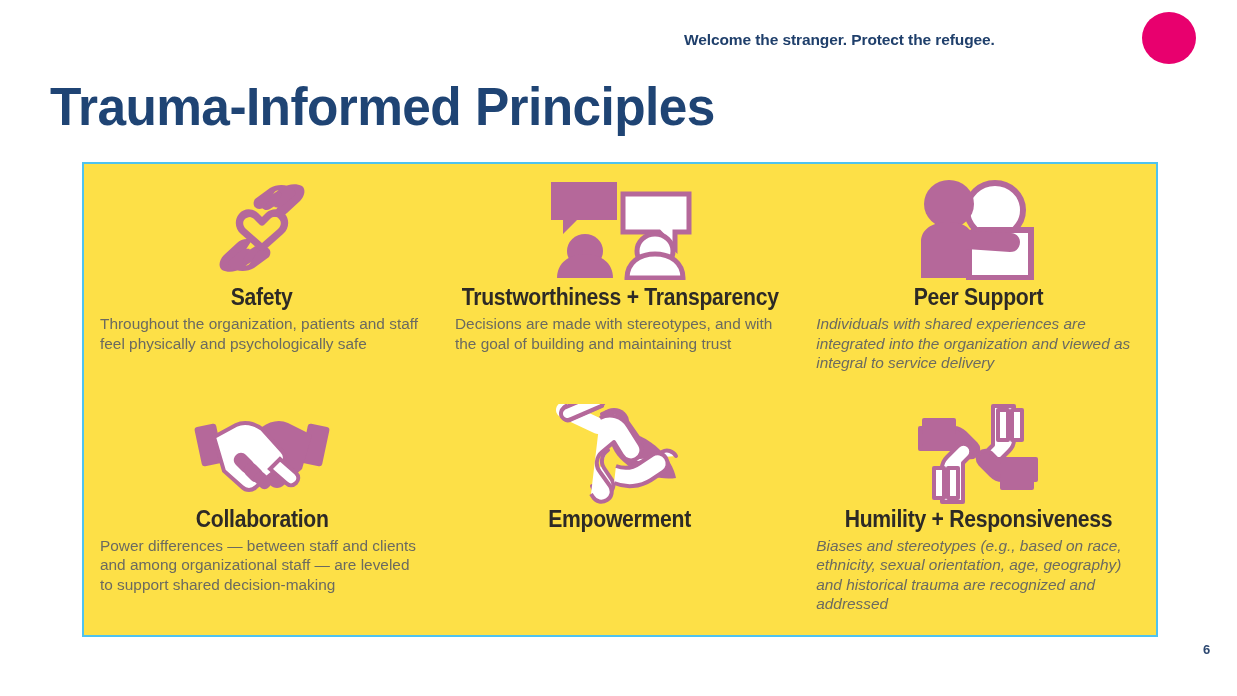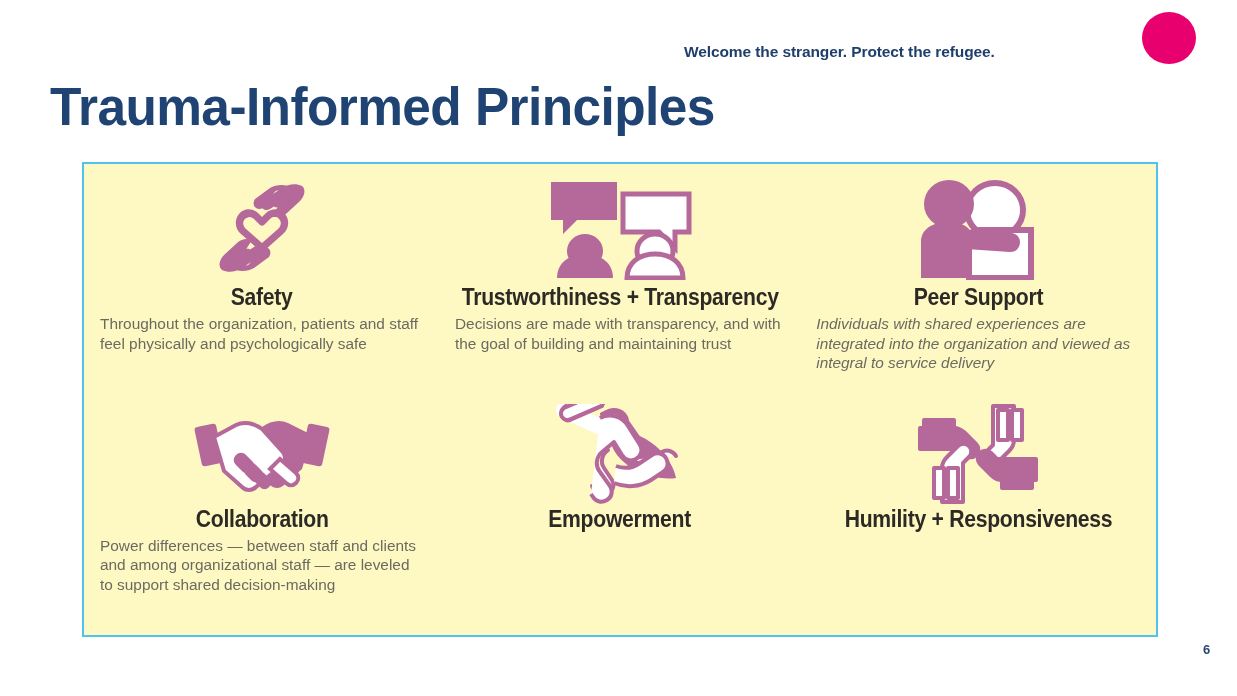--- a/index.html
+++ b/index.html
@@ -16,21 +16,21 @@
     position: relative;
     width: 1237px;
     height: 696px;
     background: #ffffff;
   }
 
   
   .tagline {
     position: absolute;
     left: 684px;
-    top: 43px;
+    top: 31px;
     font-size: 15.5px;
     font-weight: bold;
     color: #1f3f6b;
     letter-spacing: -0.1px;
     white-space: nowrap;
   }
 
   .brand-dot {
     position: absolute;
     left: 1142px;
@@ -56,21 +56,21 @@
     white-space: nowrap;
   }
 
   
   .panel {
     position: absolute;
     left: 82px;
     top: 162px;
     width: 1076px;
     height: 475px;
-    background: #fef9c3;
+    background: #fde047;
     border: 2px solid #4ec3ef;
     display: grid;
     grid-template-columns: repeat(3, 1fr);
     grid-template-rows: repeat(2, 1fr);
     padding: 8px 4px 4px 4px;
   }
 
   .cell {
     display: flex;
     flex-direction: column;
@@ -153,21 +153,21 @@
             <path d="M6 6h66v38H32L18 58V44H6z"></path>
             <path d="M78 18h66v38h-14v16l-16-16H78z" fill="#ffffff" stroke="#b5689a" stroke-width="5"></path>
             <ellipse cx="40" cy="75" rx="18" ry="17"></ellipse>
             <path d="M12 102c0-15 12-24 28-24s28 9 28 24z"></path>
             <ellipse cx="110" cy="75" rx="18" ry="17" fill="#ffffff" stroke="#b5689a" stroke-width="5"></ellipse>
             <path d="M82 102c0-15 12-24 28-24s28 9 28 24z" fill="#ffffff" stroke="#b5689a" stroke-width="5"></path>
           </g>
         </svg>
       </div>
       <div class="cell-title">Trustworthiness + Transparency</div>
-      <div class="cell-body">Decisions are made with transparency, and with the goal of building and maintaining trust</div>
+      <div class="cell-body">Decisions are made with stereotypes, and with the goal of building and maintaining trust</div>
     </div>
 
     <div class="cell c3 row1">
       <div class="icon-wrap">
         <svg width="130" height="104" viewBox="0 0 130 104">
           <g fill="#b5689a">
             <ellipse cx="82" cy="34" rx="28" ry="27" fill="#ffffff" stroke="#b5689a" stroke-width="6"></ellipse>
             <path d="M56 102V62c0-4 4-8 10-8h52v48z" fill="#ffffff" stroke="#b5689a" stroke-width="6"></path>
             <ellipse cx="36" cy="28" rx="25" ry="24"></ellipse>
             <path d="M8 102V66c0-12 10-20 28-20 10 0 17 3 22 9l40 2c5 0 9 4 9 9 0 6-4 10-10 10l-44-3v29z"></path>
@@ -237,19 +237,20 @@
             <path d="M114 84H84V74h30z" fill="#b5689a"></path>
             <path d="M114 70H84V60h30z" fill="#b5689a"></path>
 
             <path d="M24 98V64c0-4 2-8 5-11l11-11c3-3 8-3 11 0 3 3 3 8 0 11l-6 6v39z" fill="#ffffff"></path>
             <path d="M16 94V64h10v30z" fill="#ffffff"></path>
             <path d="M30 94V64h10v30z" fill="#ffffff"></path>
           </g>
         </svg>
       </div>
       <div class="cell-title">Humility + Responsiveness</div>
+      <div class="cell-body">Biases and stereotypes (e.g., based on race, ethnicity, sexual orientation, age, geography) and historical trauma are recognized and addressed</div>
     </div>
 
   </div>
 
   <div class="page-num">6</div>
 
 </div>
 
 </body></html>

